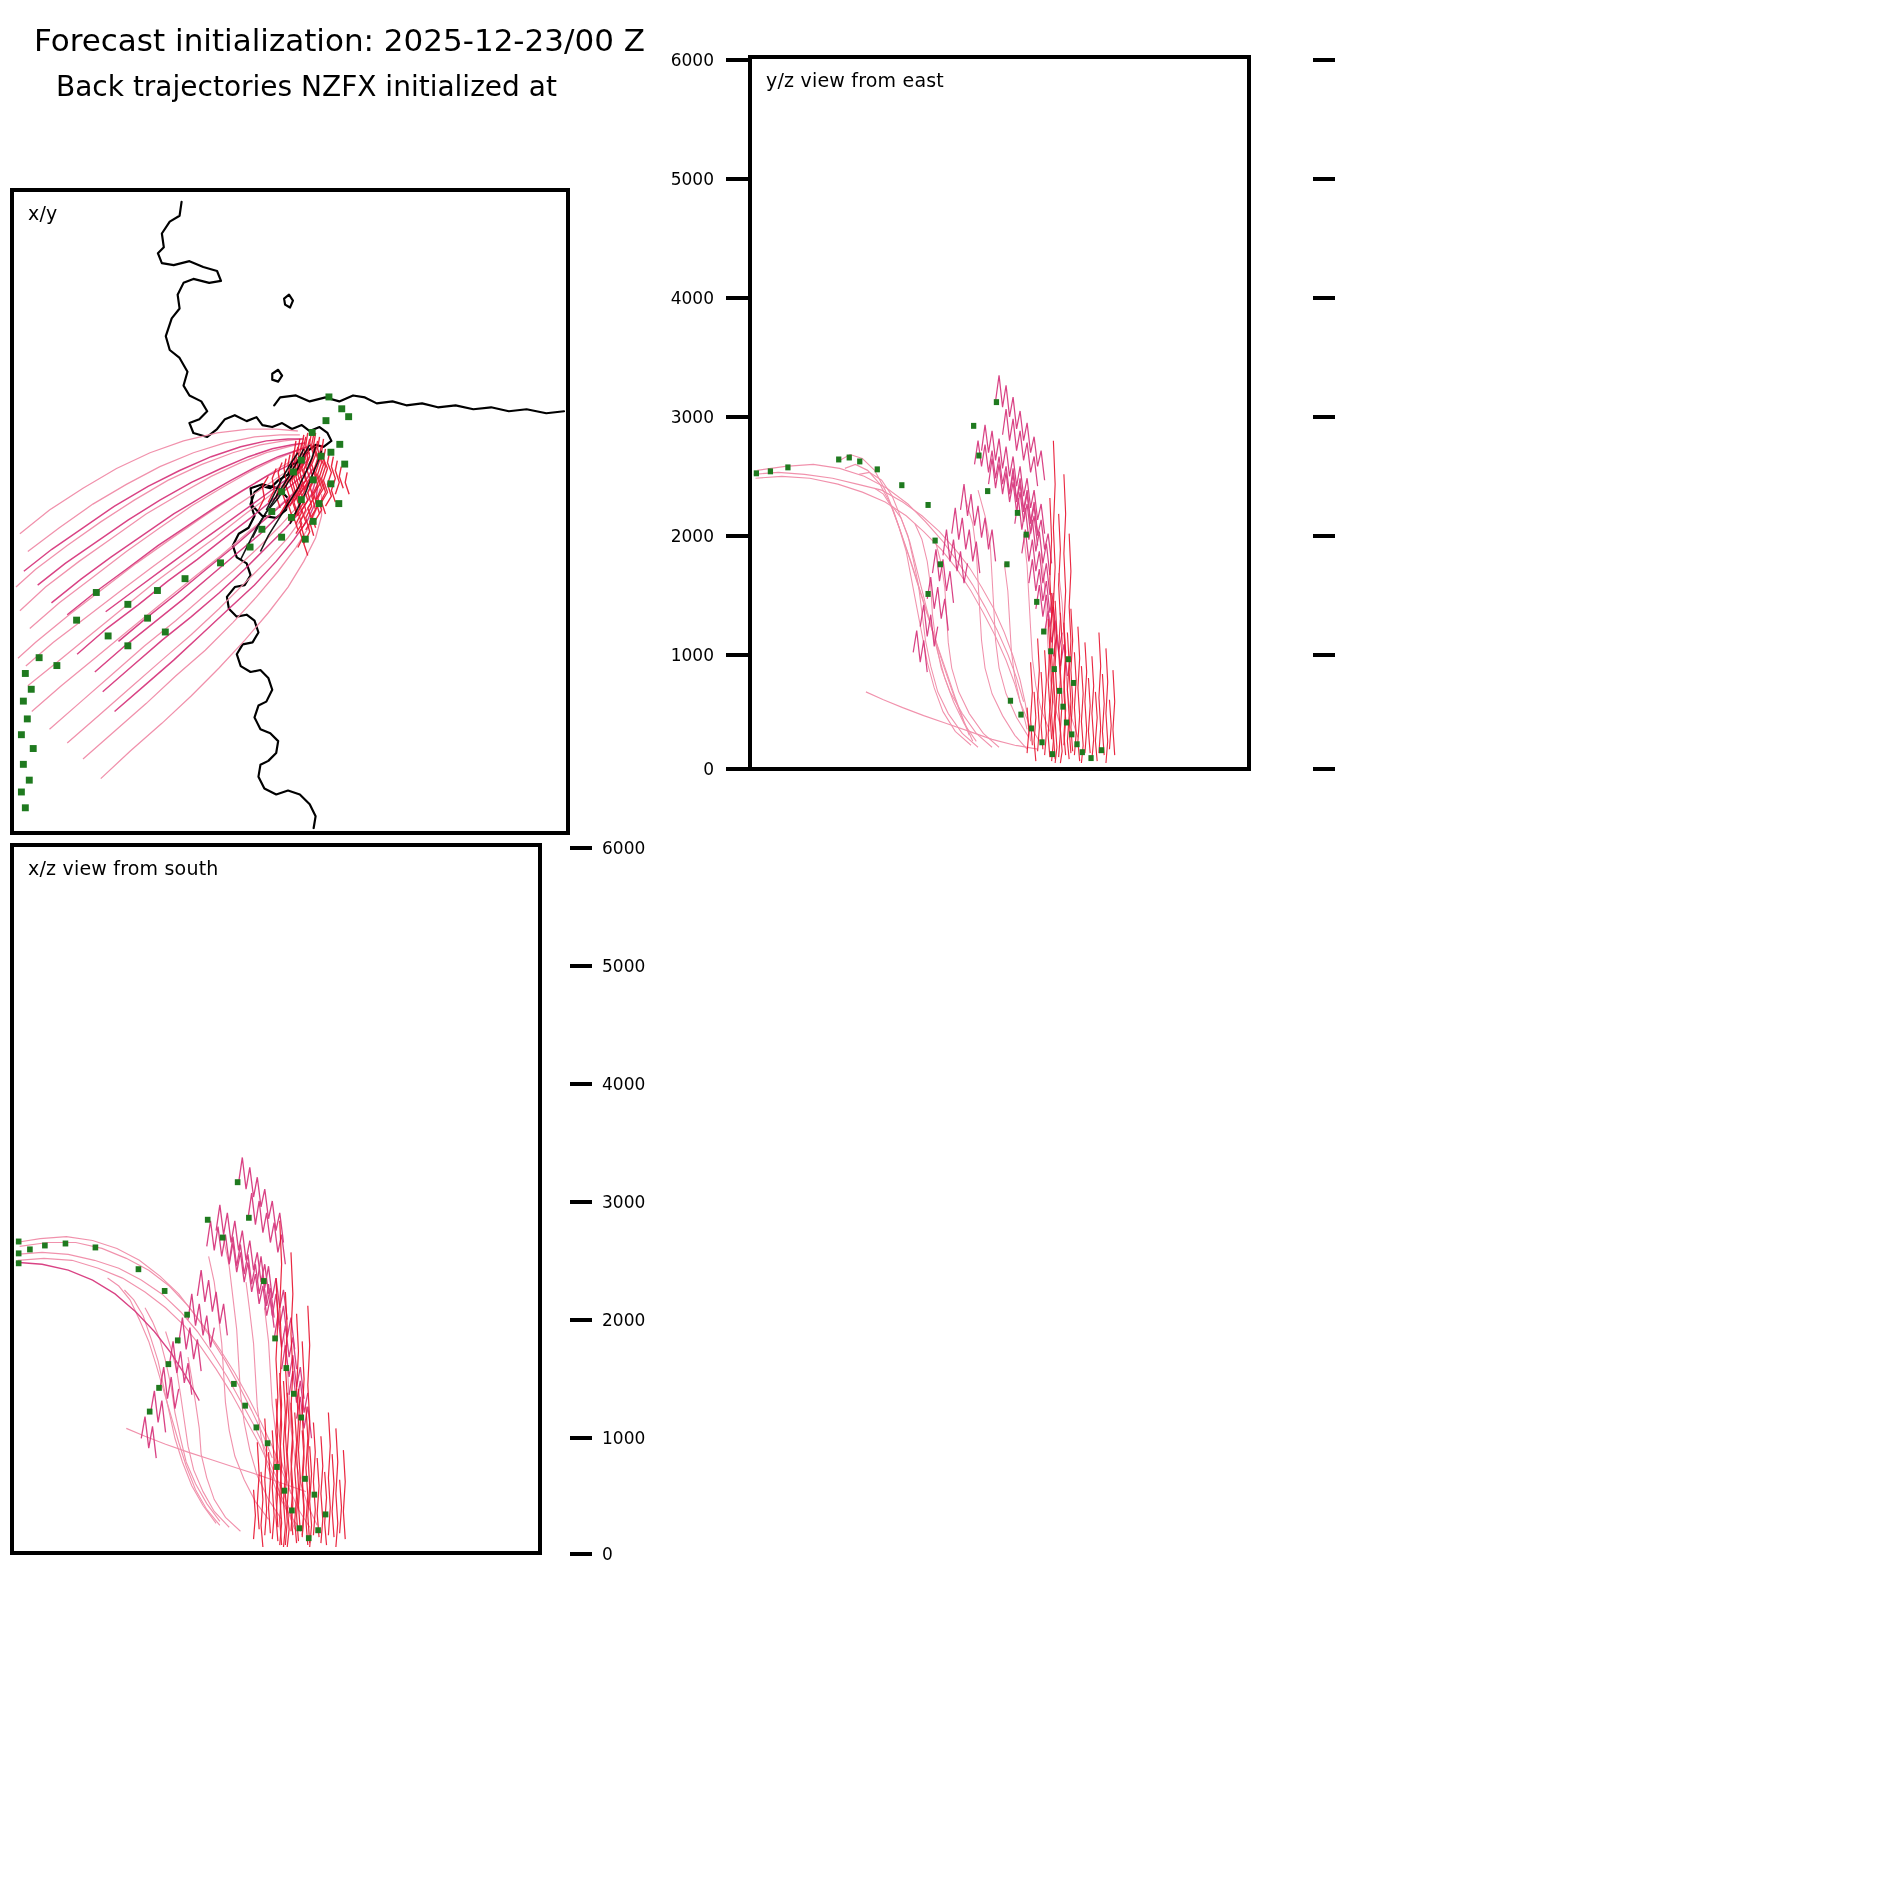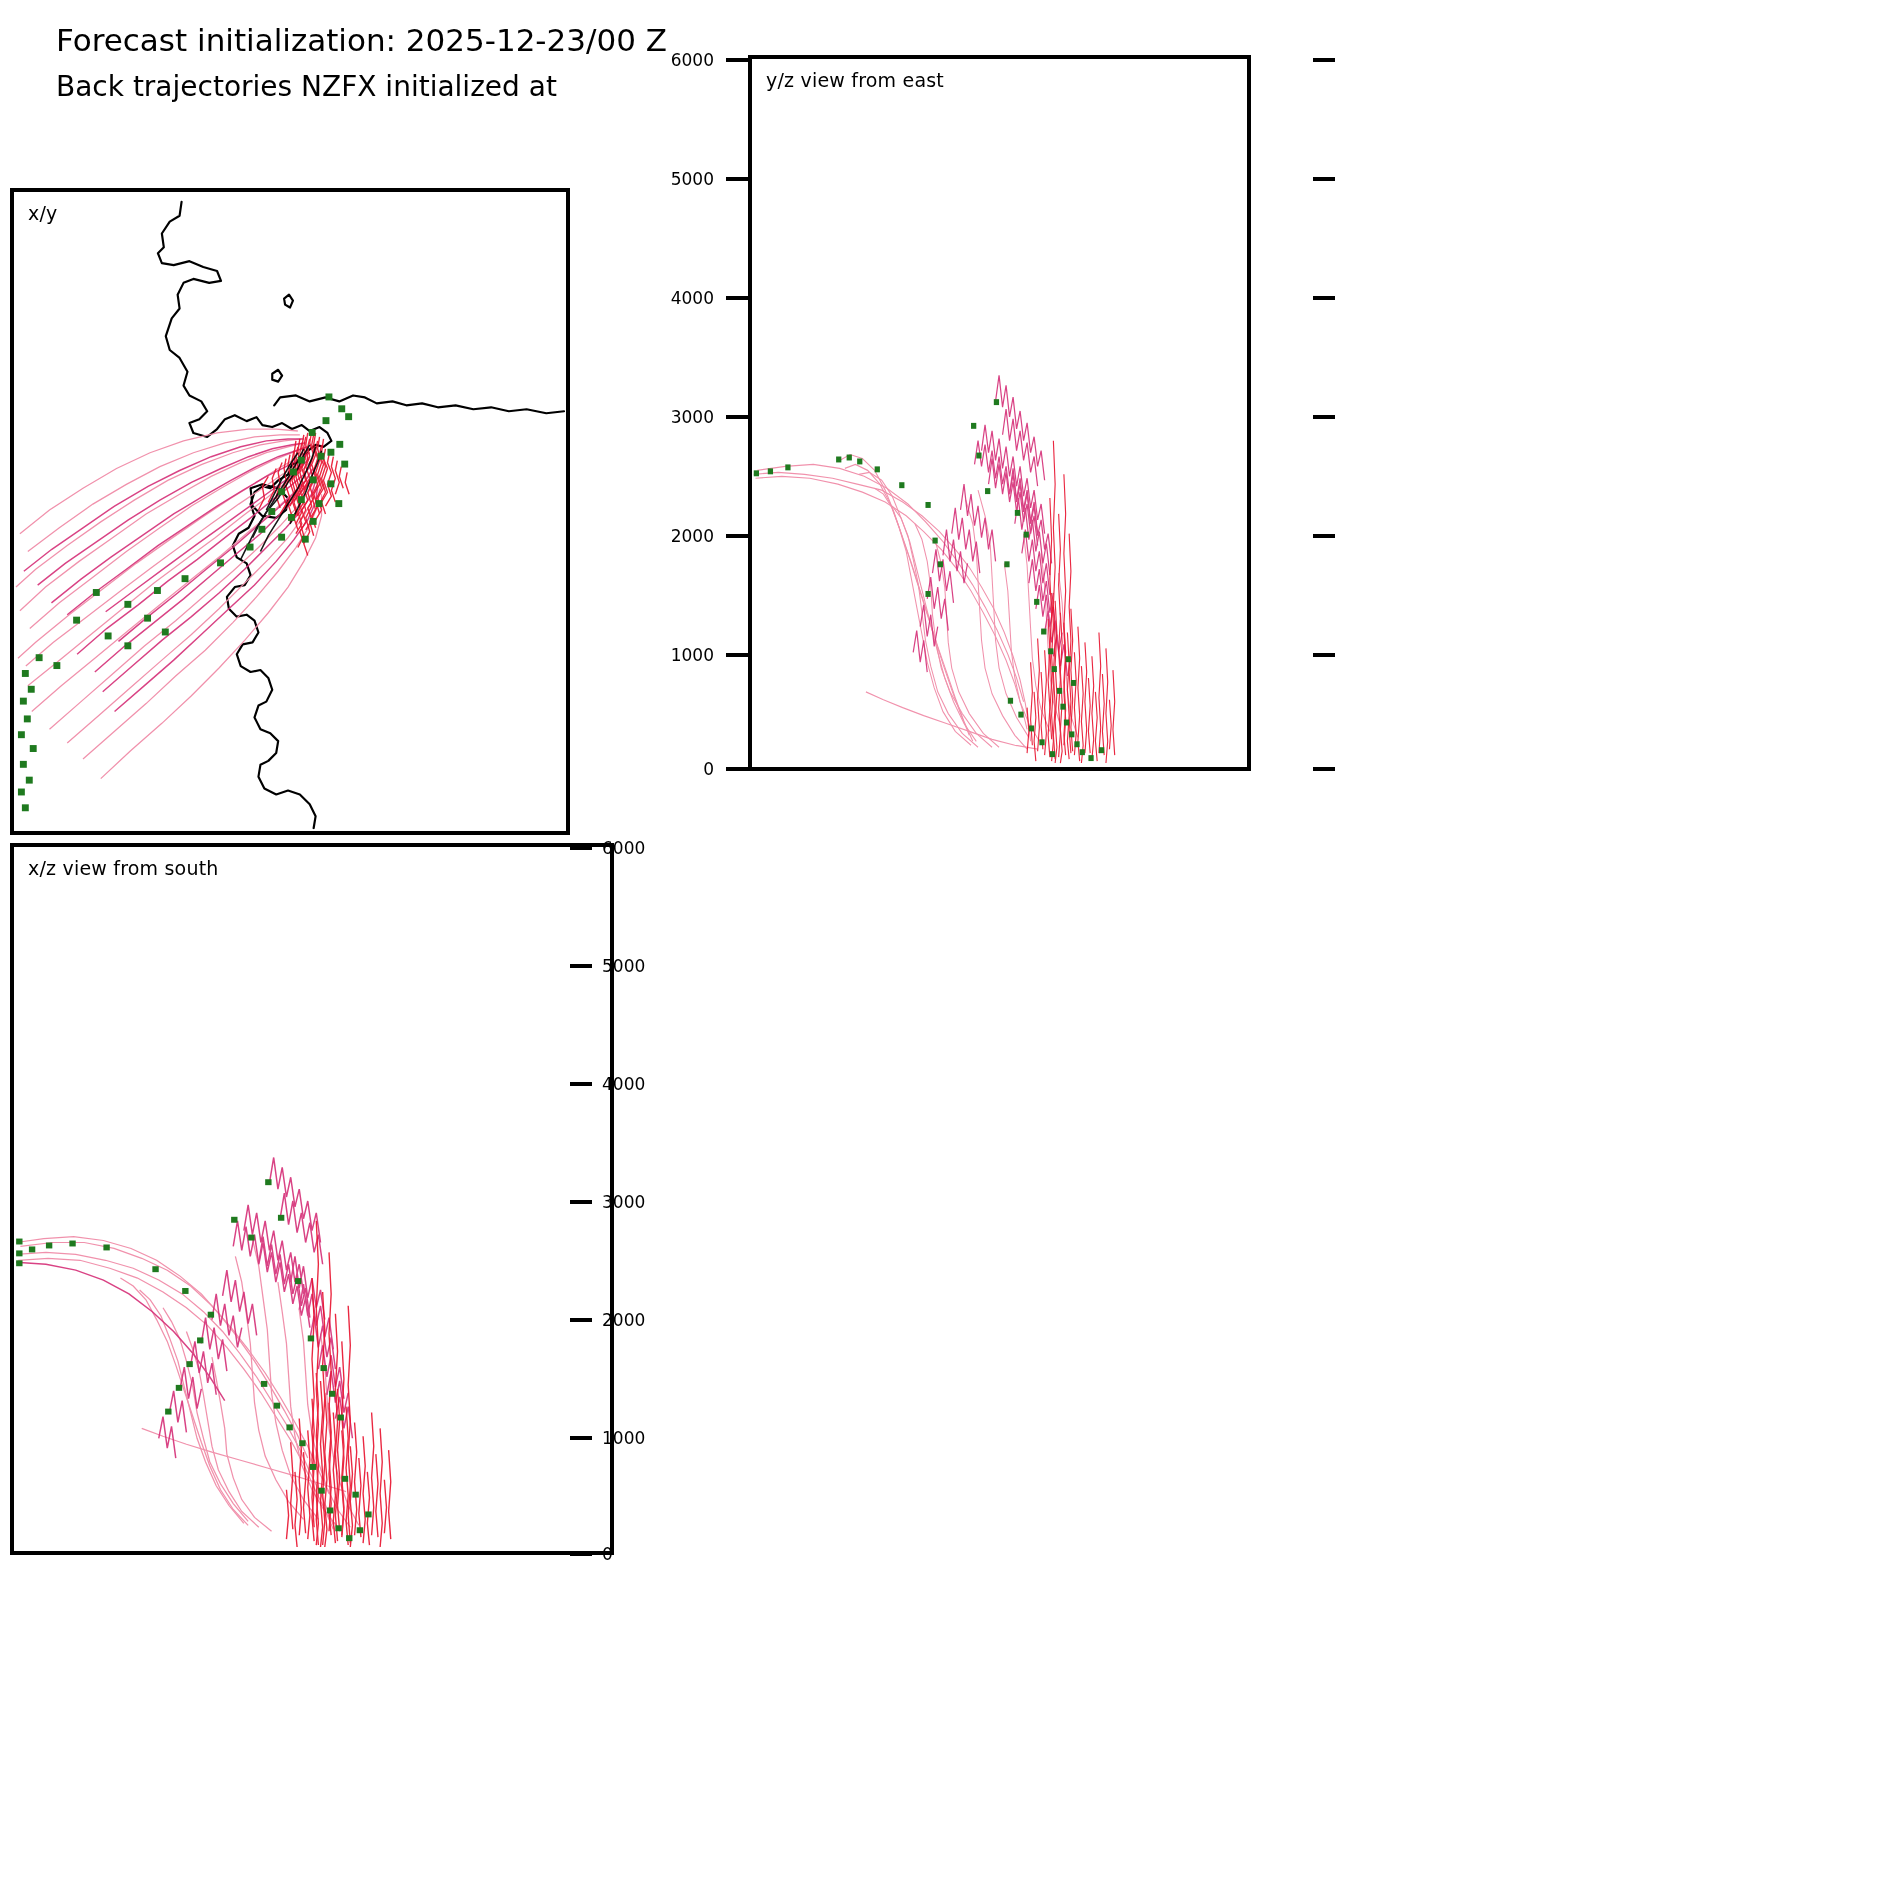--- a/index.html
+++ b/index.html
@@ -1,31 +1,31 @@
 <!DOCTYPE html>
 <html><head>
 <meta charset="utf-8">
 <style>
   html,body{margin:0;padding:0;background:#ffffff;}
   body{width:1900px;height:1900px;position:relative;
        font-family:"DejaVu Sans","Liberation Sans",sans-serif;color:#000;}
 
   #title-block{position:absolute;left:34px;top:20px;width:820px;}
-  #main-title{font-size:31px;line-height:40px;white-space:nowrap;margin-left:22px;}
+  #main-title{font-size:31px;line-height:40px;white-space:nowrap;}
   #sub-title{font-size:28px;line-height:38px;margin-top:8px;margin-left:22px;}
 
   .panel{position:absolute;box-sizing:border-box;background:#fff;overflow:hidden;}
   .panel-frame{border:4px solid #000;}
   .panel-label{position:absolute;font-size:19px;left:14px;top:10px;z-index:6;
                letter-spacing:.2px;}
 
   
   #panel-xy{left:10px;top:188px;width:560px;height:647px;}
   #panel-yz{left:748px;top:55px;width:503px;height:716px;}
-  #panel-xz{left:10px;top:843px;width:604px;height:712px;}
+  #panel-xz{left:10px;top:843px;width:532px;height:712px;}
 
   .plotsvg{position:absolute;left:0;top:0;width:100%;height:100%;display:block;}
 
   
   .axis{position:absolute;}
   .tick-label{position:absolute;font-size:17px;text-align:right;
               transform:translateY(-50%);white-space:nowrap;}
   .tick-label.left-of{right:0;}
   .tick-label.right-of{left:0;text-align:left;}
   .tick-mark{position:absolute;background:#000;height:4px;width:22px;}

